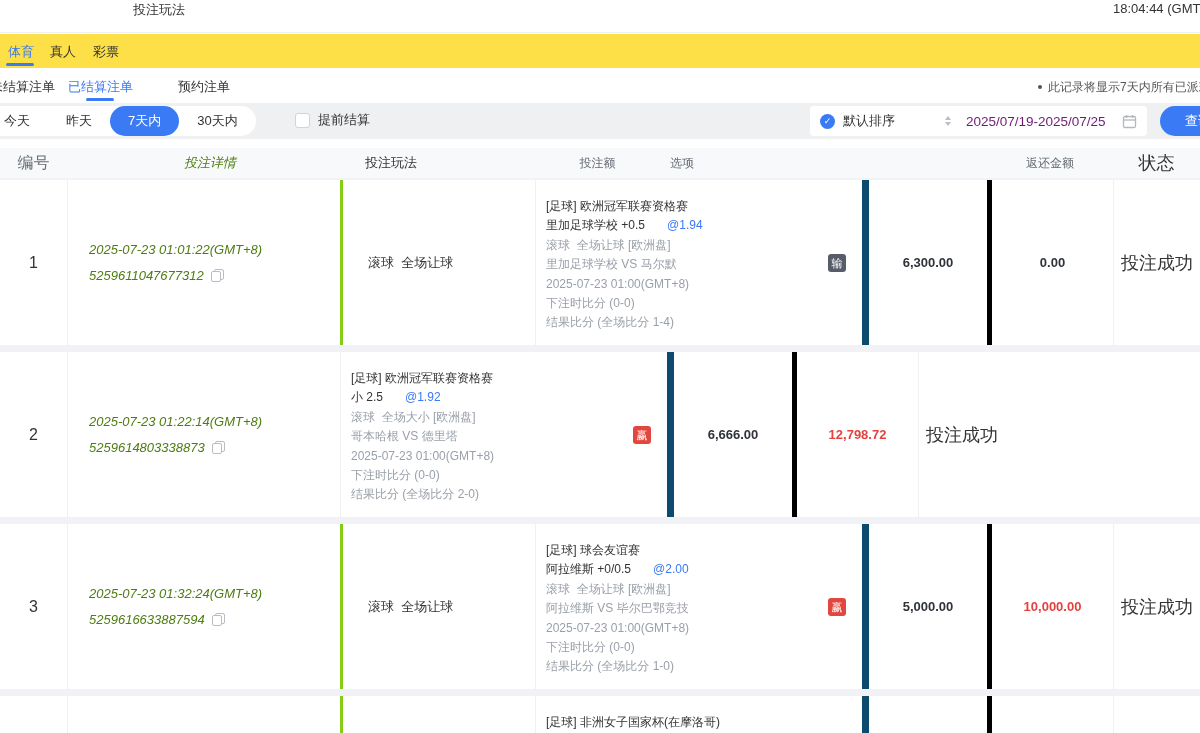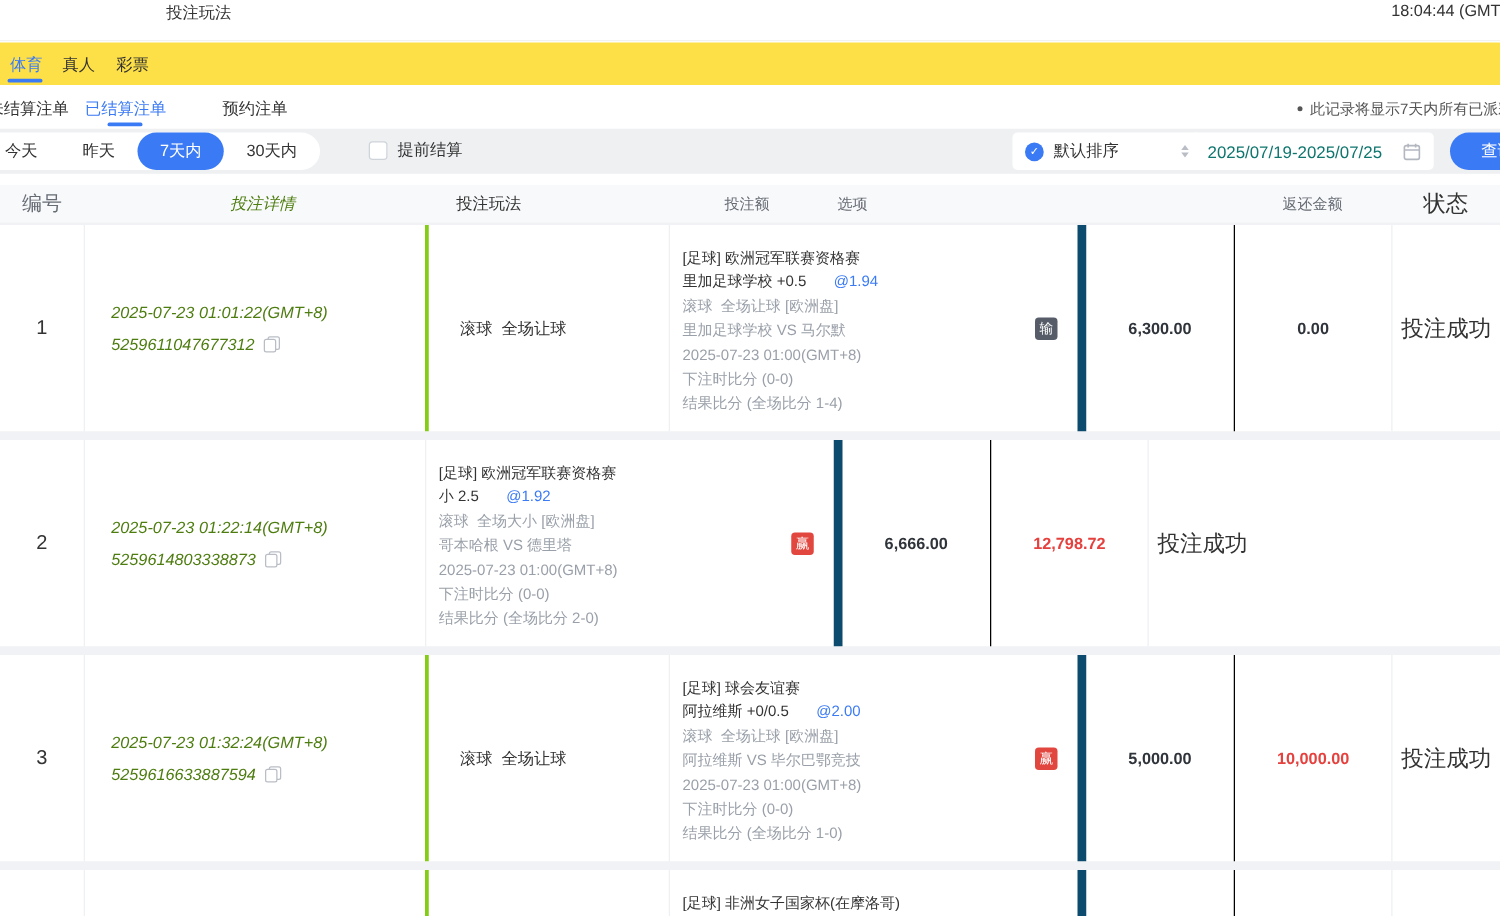--- a/index.html
+++ b/index.html
@@ -35,37 +35,37 @@
   .cb-label { font-size:13px; color:#333; margin-left:8px; }
   .sort-select { position:absolute; left:786px; top:3px; width:151px; height:30px; background:#fff; border-radius:4px; display:flex; align-items:center; padding:0 10px; cursor:pointer;margin-left:24px; }
   .check-circle { width:15px; height:15px; border-radius:50%; background:#3a7af5; position:relative; flex:none; }
   .check-circle::after { content:"✓"; position:absolute; left:0; top:0; width:15px; height:15px; line-height:15px; text-align:center; font-size:9px; color:#fff; }
   .sort-label { font-size:13px; color:#333; margin-left:8px; flex:1; }
   .sorter { display:flex; flex-direction:column; align-items:center; }
   .sorter i { display:block; width:0; height:0; border-left:3.5px solid transparent; border-right:3.5px solid transparent; }
   .sorter .up { border-bottom:4px solid #b9bdc5; margin-bottom:2px; }
   .sorter .down { border-top:4px solid #b9bdc5; }
   .date-input { position:absolute; left:953px; top:3px; width:194px; height:30px; background:#fff; border-radius:4px; display:flex; align-items:center; padding:0 10px 0 13px; cursor:pointer; }
-  .date-value { font-size:13.5px; color:#0f766e; flex:1; white-space:nowrap; }
+  .date-value { font-size:13.5px; color:#701a75; flex:1; white-space:nowrap; }
   .search-btn { position:absolute; left:1160px; top:3px; width:76px; height:30px; background:#3a7af5; border:none; border-radius:15px; color:#fff; font-size:13px; text-align:center; line-height:30px; cursor:pointer; font-family:inherit; }
   
   .table-area { position:absolute; top:148px; left:0; width:1200px; background:#f0f2f5; }
   .thead { height:30px; background:#f8f9fa; display:flex; margin-bottom:2px; font-size:12px; color:#666b74; }
   .thead .c { display:flex; align-items:center; }
   .trow { height:165px; background:#fff; display:flex; margin-bottom:7px; position:relative; }
   .c { height:100%; }
   .c1 { width:67px; display:flex; align-items:center; justify-content:center; font-size:16px; }
   .c2 { width:273px; border-left:1px solid #eef0f3; display:flex; flex-direction:column; justify-content:center; padding-left:21px; font-size:13px; color:#4d7c0f;font-style:italic; }
   .thead .c2 { padding-left:13px; border-left:none; }
   .c3 { width:195px; border-left:3px solid #84cc16; display:flex; align-items:center; padding-left:25px; font-size:13px; color:#333; white-space:pre-wrap; }
   .thead .c3 { border-left:none; }
   .c4 { width:327px; border-left:1px solid #eef0f3; padding:17px 0 0 10px; position:relative; font-size:12px; }
   .thead .c4 { padding:0 0 0 10px; border-left:none; }
   .c5 { width:125px; border-left:7px solid #0c4a6e; display:flex; align-items:center; justify-content:center; }
-  .c6 { width:126px; border-left:1px solid #000000; display:flex; align-items:center; justify-content:center; }
+  .c6 { width:126px; border-left:5px solid #000000; display:flex; align-items:center; justify-content:center; }
   .c7 { width:87px; border-left:1px solid #eef0f3; display:flex; align-items:center; justify-content:center; font-size:18px; color:#333; }
   .thead .c5,.thead .c6,.thead .c7 { border-left:none; }
   .bet-time { line-height:26px; }
   .bet-id-line { line-height:26px; display:flex; align-items:center; }
   .copy-icon { position:relative; width:13px; height:13px; display:inline-block; margin-left:7px; cursor:pointer; }
   .copy-icon::after { content:""; position:absolute; right:0; top:0; width:8px; height:9px; border:1px solid #b9bdc5; border-radius:2px; }
   .copy-icon::before { content:""; position:absolute; left:0; bottom:0; width:8px; height:9px; border:1px solid #b9bdc5; border-radius:2px; background:#fff; z-index:1; }
   .opt-line { line-height:19.4px; white-space:pre-wrap; }
   .opt-dark { color:#333; }
   .opt-gray { color:#9aa0a9; }

